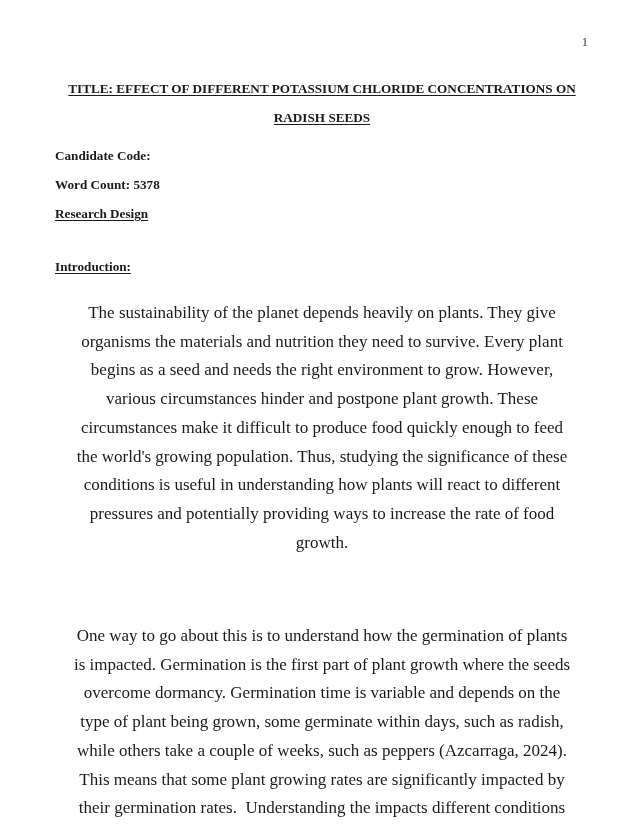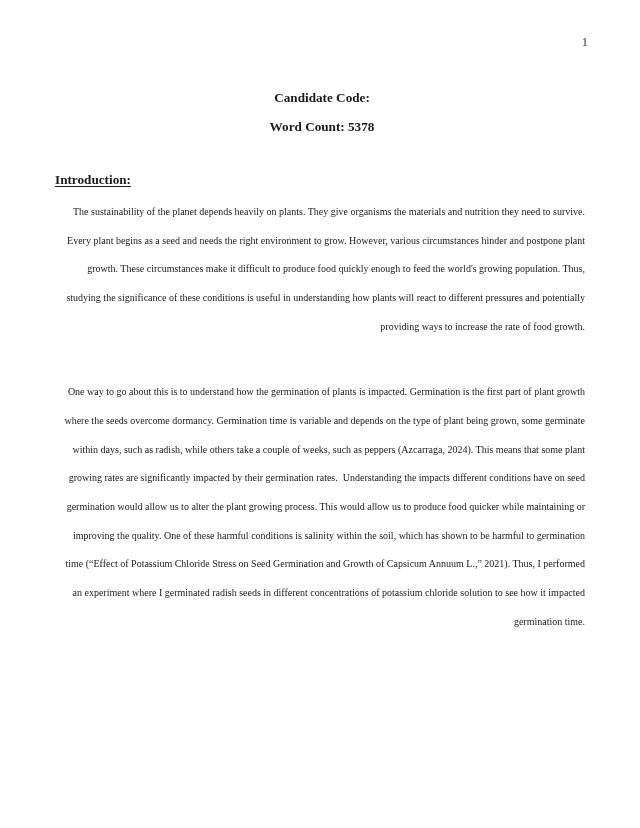--- a/index.html
+++ b/index.html
@@ -52,21 +52,20 @@
   .title-line {
     display: block;
   }
   .title-line .u {
     text-decoration: underline;
     text-underline-offset: 2px;
   }
 
   .meta-line {
     display: block;
-    text-align: center;
     font-weight: bold;
     font-size: 13.2px;
     line-height: 29px;
   }
   .meta-line .u {
     text-decoration: underline;
     text-underline-offset: 2px;
   }
 
   .section-heading {
@@ -76,49 +75,54 @@
     text-decoration: underline;
     text-underline-offset: 2px;
     display: inline-block;
     margin-top: 15px;
   }
   .heading-row {
     line-height: 29px;
   }
 
   p.body-par {
-    font-size: 10px;
+    font-size: 17px;
     line-height: 28.7px;
-    margin: 4px;
-    text-align: right;
+    margin: 18px;
+    text-align: center;
     white-space: pre-wrap;
   }
 
   .par-gap {
     height: 28.7px;
   }
 
   .spacer-sm { height: 9px; }
 </style>
 </head>
 <body>
 
 <div class="page">
 
   <div class="page-header">
     <span>1</span>
   </div>
 
   <div class="content">
 
+    <div class="title-block">
+      <span class="title-line"><span class="u">TITLE: EFFECT OF DIFFERENT POTASSIUM CHLORIDE CONCENTRATIONS ON</span></span>
+      <span class="title-line"><span class="u">RADISH SEEDS</span></span>
+    </div>
 
     <div class="spacer-sm"></div>
 
     <span class="meta-line">Candidate Code:</span>
     <span class="meta-line">Word Count: 5378</span>
+    <span class="meta-line"><span class="u">Research Design</span></span>
 
     <div class="spacer-sm"></div>
 
     <div class="heading-row">
       <span class="section-heading">Introduction:</span>
     </div>
 
     <p class="body-par">The sustainability of the planet depends heavily on plants. They give organisms the materials and nutrition they need to survive. Every plant begins as a seed and needs the right environment to grow. However, various circumstances hinder and postpone plant growth. These circumstances make it difficult to produce food quickly enough to feed the world's growing population. Thus, studying the significance of these conditions is useful in understanding how plants will react to different pressures and potentially providing ways to increase the rate of food growth.</p>
 
     <div class="par-gap"></div>

